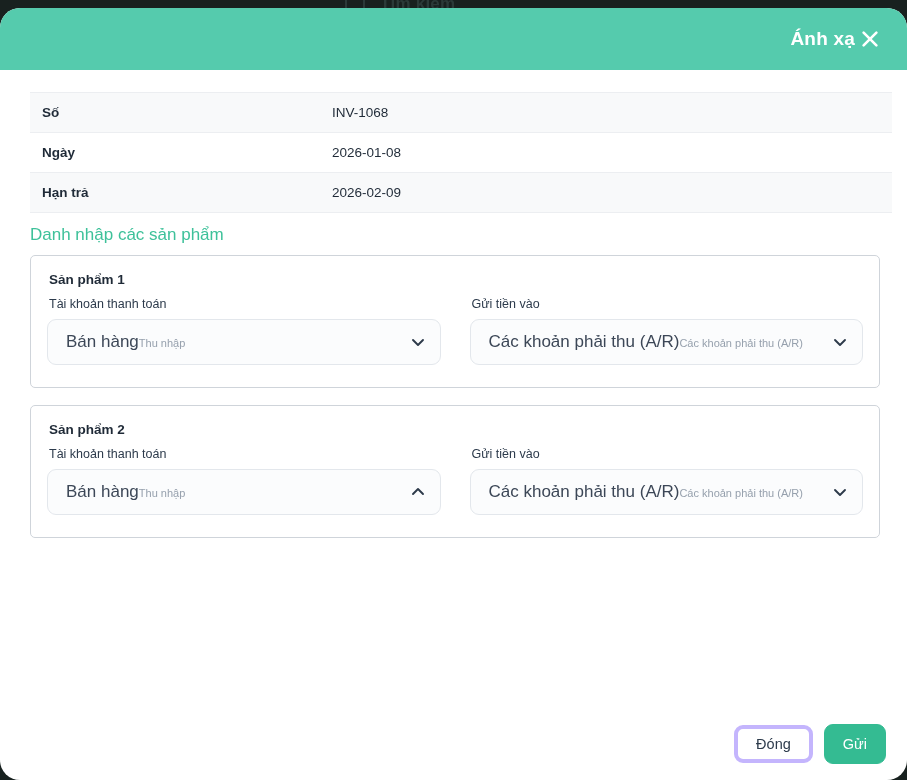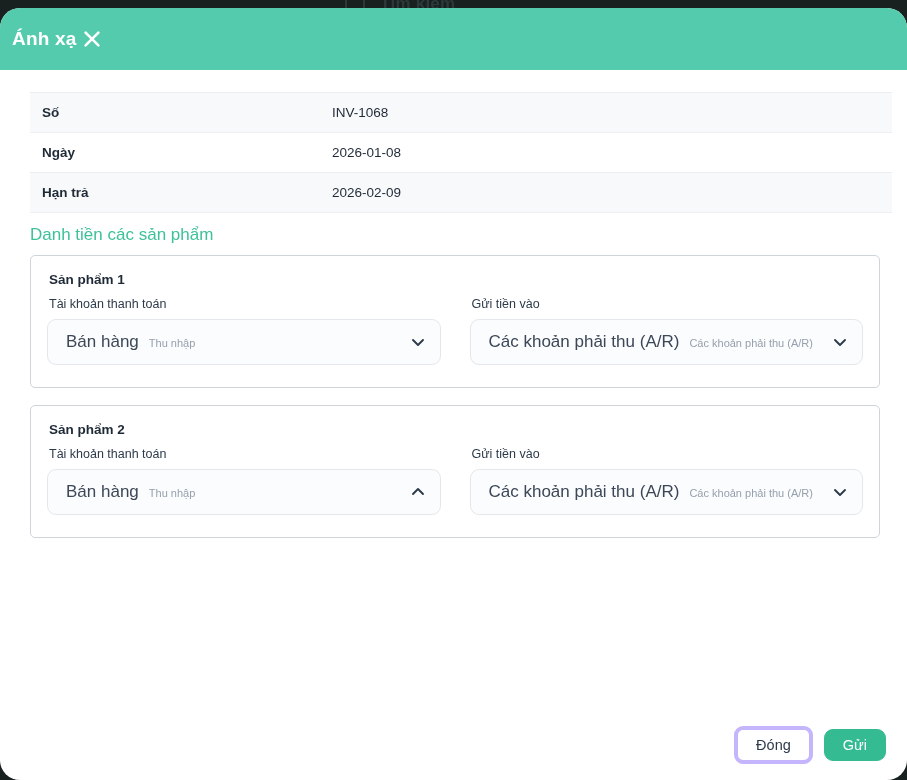--- a/index.html
+++ b/index.html
@@ -52,21 +52,21 @@
     overflow: hidden;
     box-sizing: border-box;
   }
 
   
   .modal-header {
     height: 62px;
     background: #55cbad;
     display: flex;
     align-items: center;
-    justify-content: flex-start;
+    justify-content: flex-end;
     padding: 0 22px 0 12px;
     box-sizing: border-box;
   }
   .modal-title {
     color: #ffffff;
     font-size: 19px;
     font-weight: bold;
     letter-spacing: .2px;
   }
   .close-btn {
@@ -149,21 +149,21 @@
     display: flex;
     align-items: center;
     justify-content: space-between;
     padding: 0 14px 0 18px;
     box-sizing: border-box;
     cursor: pointer;
   }
   .select-text {
     display: flex;
     align-items: baseline;
-    gap: 10px;
+    gap: 0;
     overflow: hidden;
     white-space: nowrap;
   }
   .select-main {
     font-size: 17px;
     color: #3c4757;
   }
   .select-sub {
     font-size: 11px;
     color: #96a0ad;
@@ -191,21 +191,21 @@
     background: #ffffff;
     color: #2c3a4b;
     border: 4px solid #c4b5fd;
     height: 38px;
     padding: 0 18px;
   }
   .btn-submit {
     background: #34bb92;
     color: #ffffff;
     border: 1px solid #34bb92;
-    height: 32px;
+    height: 40px;
     padding: 0 18px;
   }
 </style>
 </head>
 <body>
 
 <div class="bg-page">
   <div class="bg-ghost-icon"></div>
   <div class="bg-ghost-text">Tìm kiếm</div>
 </div>
@@ -235,21 +235,21 @@
           <td class="k">Ngày</td>
           <td class="v">2026-01-08</td>
         </tr>
         <tr>
           <td class="k">Hạn trả</td>
           <td class="v">2026-02-09</td>
         </tr>
       </tbody>
     </table>
 
-    <div class="section-title">Danh tiền các sản phẩm</div>
+    <div class="section-title">Danh nhập các sản phẩm</div>
 
     <div class="product-card">
       <div class="product-name">Sản phẩm 1</div>
       <div class="field-row">
         <div class="field">
           <div class="field-label">Tài khoản thanh toán</div>
           <div class="select-box">
             <span class="select-text">
               <span class="select-main">Bán hàng</span>
               <span class="select-sub">Thu nhập</span>

